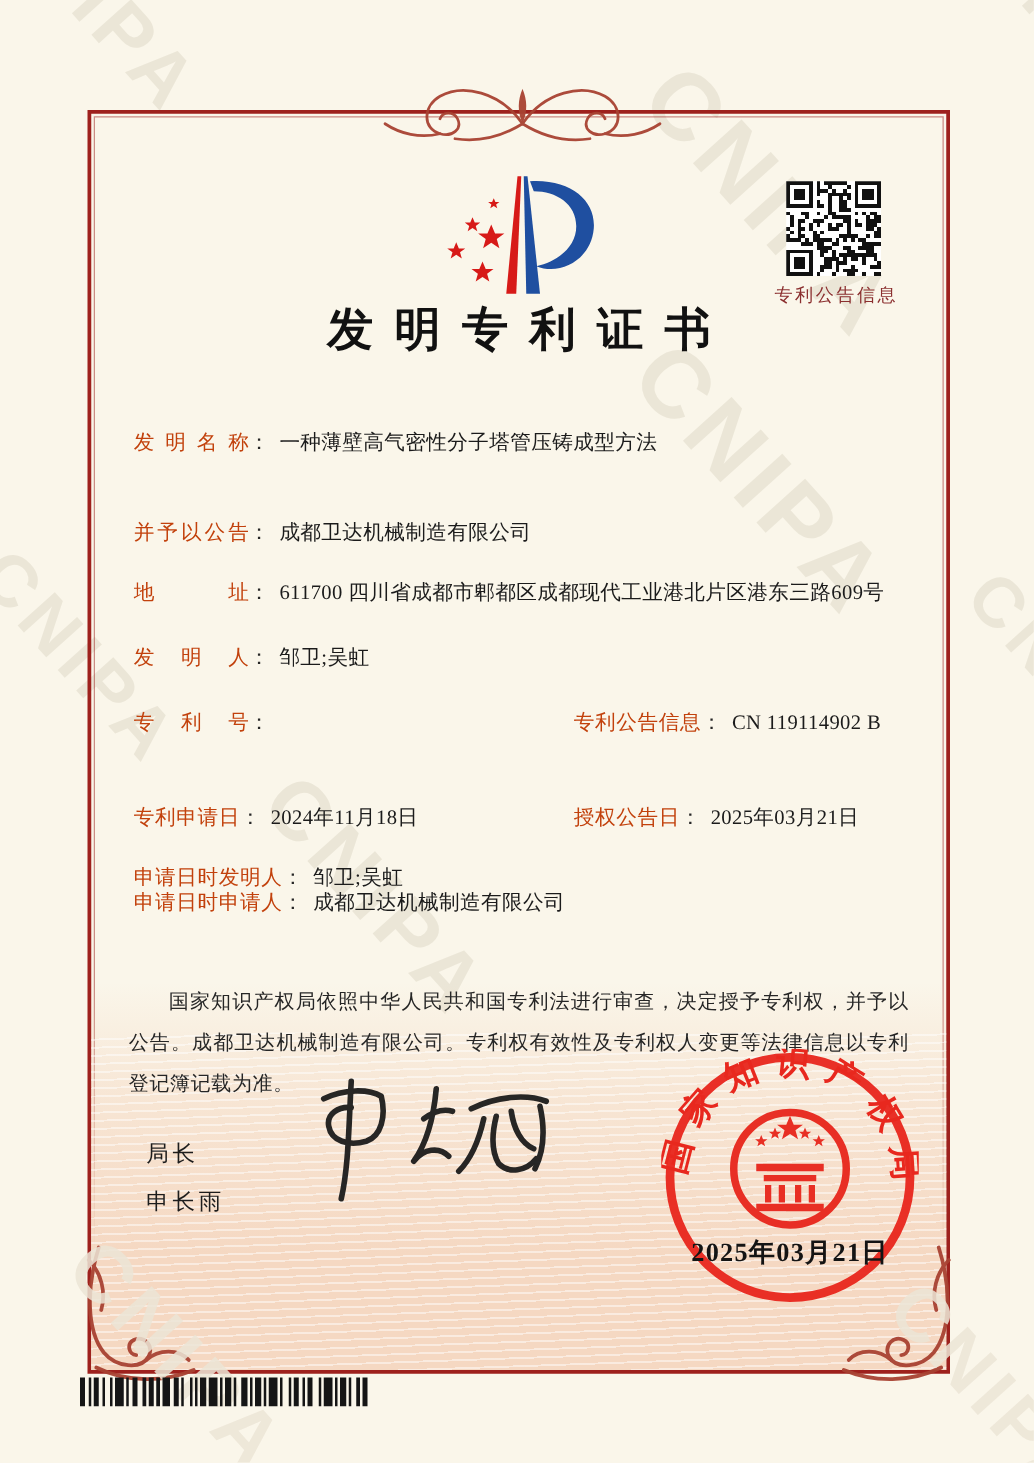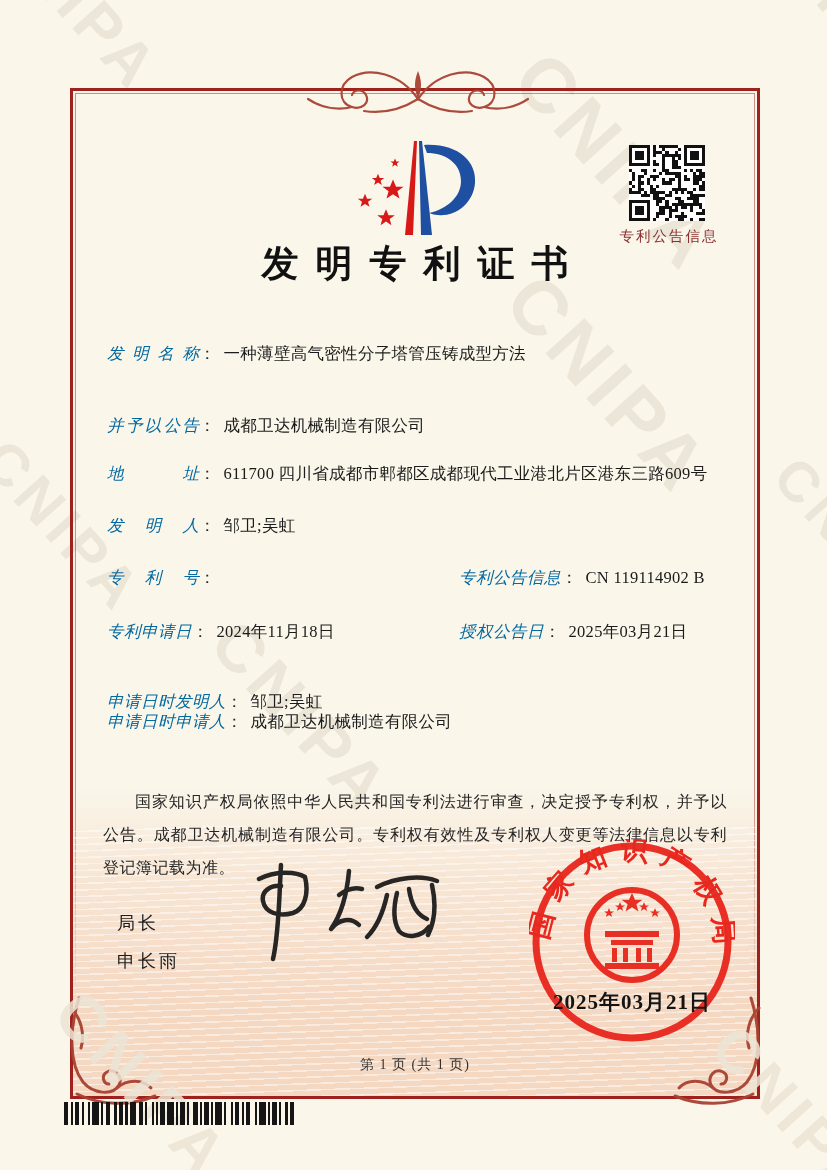--- a/index.html
+++ b/index.html
@@ -55,26 +55,26 @@
   .logo{position:absolute;left:272px;top:42px;}
   .qr-wrap{position:absolute;left:556px;top:54px;width:80px;}
   .qr-label{position:absolute;left:534px;top:136px;width:124px;text-align:center;
     font-size:14.5px;color:var(--c-accent);letter-spacing:2px;}
   .title{
     position:absolute;left:0;top:148px;width:100%;text-align:center;
     font-size:37px;font-weight:bold;letter-spacing:17px;text-indent:17px;color:#111;
   }
   
   .row{position:absolute;left:34px;font-size:16.5px;line-height:26px;display:flex;align-items:flex-start;}
-  .lbl{display:inline-block;width:92px;text-align:justify;text-align-last:justify;flex:none;color:#0369a1;font-style:italic;}
+  .lbl{display:inline-block;width:92px;text-align:justify;text-align-last:justify;flex:none;color:#c2410c;}
   .lbl-wide{width:auto;text-align-last:auto;letter-spacing:.5px;}
   .colon{flex:none;margin-right:8px;color:#262626;}
   .val{color:#1b1b1b;letter-spacing:.3px;}
   .r1{top:250px;} .r2{top:322px;} .r3{top:370px;} .r4{top:422px;}
-  .r5{top:474px;} .r6{top:502px;align-items:flex-end;} .r7{top:570px;margin-top:48px;} .r8{top:598px;}
+  .r5{top:474px;} .r6{top:524px;align-items:flex-end;} .r7{top:570px;margin-top:48px;} .r8{top:598px;}
   .col-right{position:absolute;left:352px;top:0;display:flex;}
   .addr-val{width:500px;}
   .row-rel{position:relative;width:622px;}
   
   .legal{
     position:absolute;left:30px;top:694px;width:624px;
     font-size:16px;line-height:33px;text-align:justify;text-indent:2em;
     color:#262626;letter-spacing:.5px;
   }
   
@@ -476,21 +476,20 @@
         <rect x="107" y="109" width="5" height="14"></rect>
         <rect x="118" y="109" width="5" height="14"></rect>
         <rect x="76" y="124" width="54" height="6"></rect>
       </g>
       <defs>
         <path id="emStar" d="M0,-9 L2.6,-2.8 9,-2.8 3.8,1.1 5.6,7.3 0,3.6 -5.6,7.3 -3.8,1.1 -9,-2.8 -2.6,-2.8 Z"></path>
       </defs>
       <text x="103" y="170" text-anchor="middle" font-size="21" font-weight="600" fill="#141414" letter-spacing="1" font-family="'Liberation Serif','DejaVu Serif',serif">2025年03月21日</text>
     </svg>
 
-    <div class="page-foot">第 1 页 (共 1 页)</div>
   </div>
 </div>
 
 <div class="wm wm-front wm8">CNIPA</div>
 <div class="wm wm-front wm9">CNIPA</div>
 
 <div class="barcode">
     <div class="bc-bar" style="width: 4.4px;"></div>
     <div class="bc-space" style="width: 2.2px;"></div>
     <div class="bc-bar" style="width: 2.2px;"></div>

